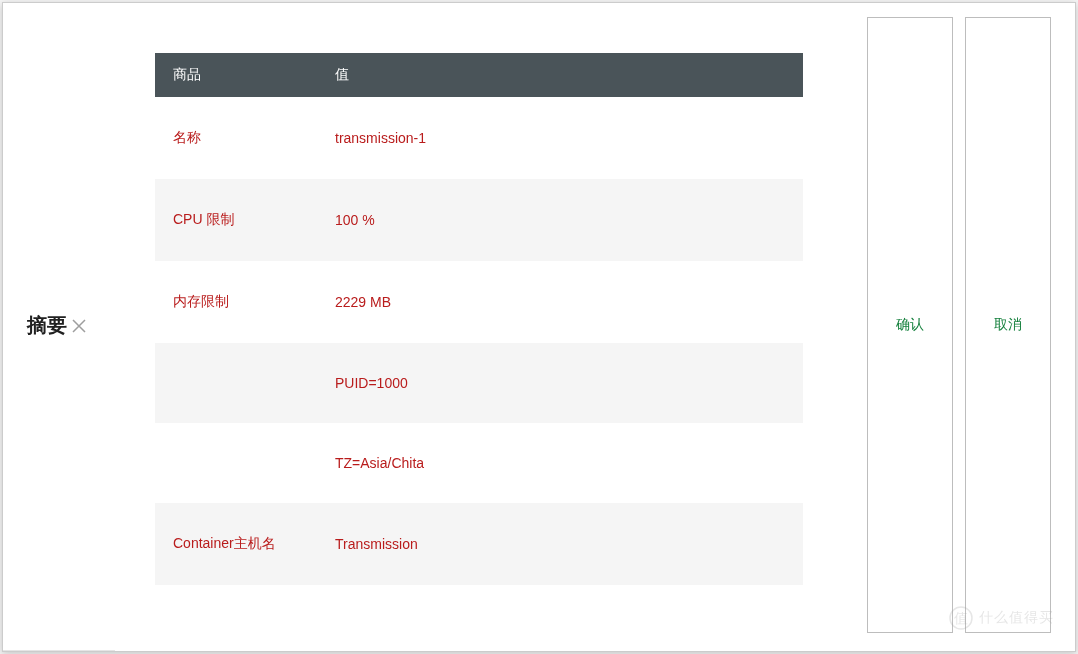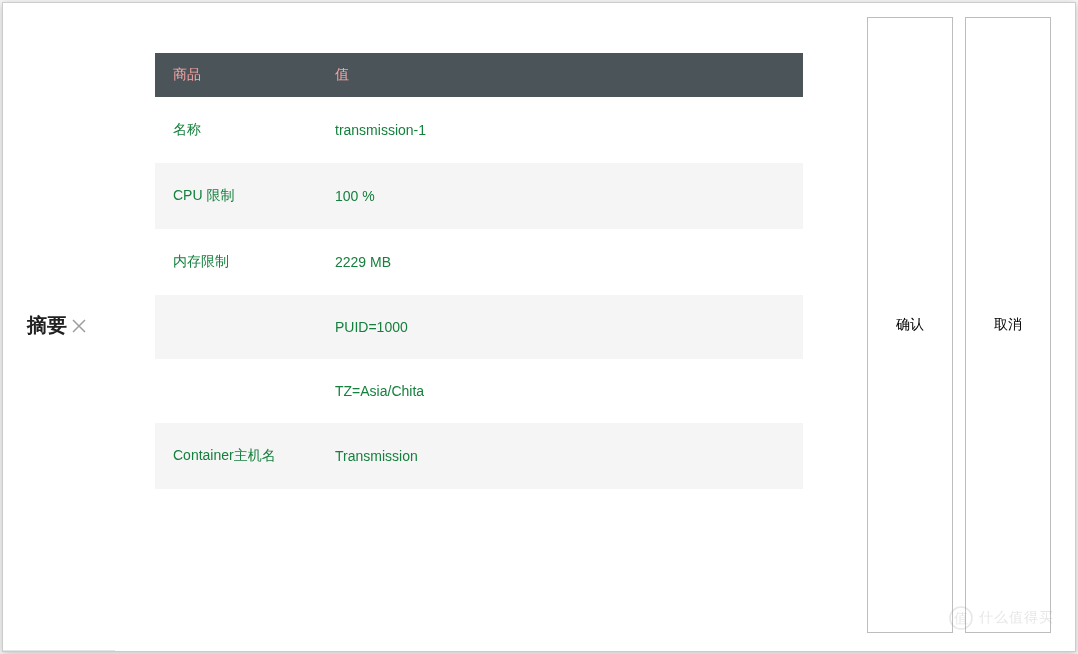--- a/index.html
+++ b/index.html
@@ -71,52 +71,52 @@
       background: #f1f1f1;
     }
     .summary-table {
       width: 100%;
       border-collapse: collapse;
     }
     .summary-table thead tr {
       background: #4a5459;
     }
     .summary-table thead th {
-      color: #fca5a5;
+      color: #ffffff;
       font-weight: normal;
       text-align: left;
       padding: 13px 18px;
       font-size: 14px;
     }
     .summary-table thead th:first-child {
       width: 25%;
     }
     .summary-table tbody td {
-      padding: 24px 18px;
+      padding: 32px 18px;
       font-size: 14px;
-      color: #15803d;
+      color: #b91c1c;
     }
     .summary-table tbody tr:nth-child(odd) {
       background: #ffffff;
     }
     .summary-table tbody tr:nth-child(even) {
       background: #f5f5f5;
     }
     .modal-footer {
       display: flex;
       justify-content: flex-end;
       gap: 12px;
       padding: 14px 24px 18px 24px;
     }
     .btn {
       border: 1px solid #bdbdbd;
       background: #ffffff;
       padding: 10px 28px;
       font-size: 14px;
-      color: #000000;
+      color: #15803d;
       cursor: pointer;
       font-family: inherit;
     }
     .watermark {
       position: absolute;
       right: 24px;
       bottom: 24px;
       opacity: 0.25;
       pointer-events: none;
       display: flex;

